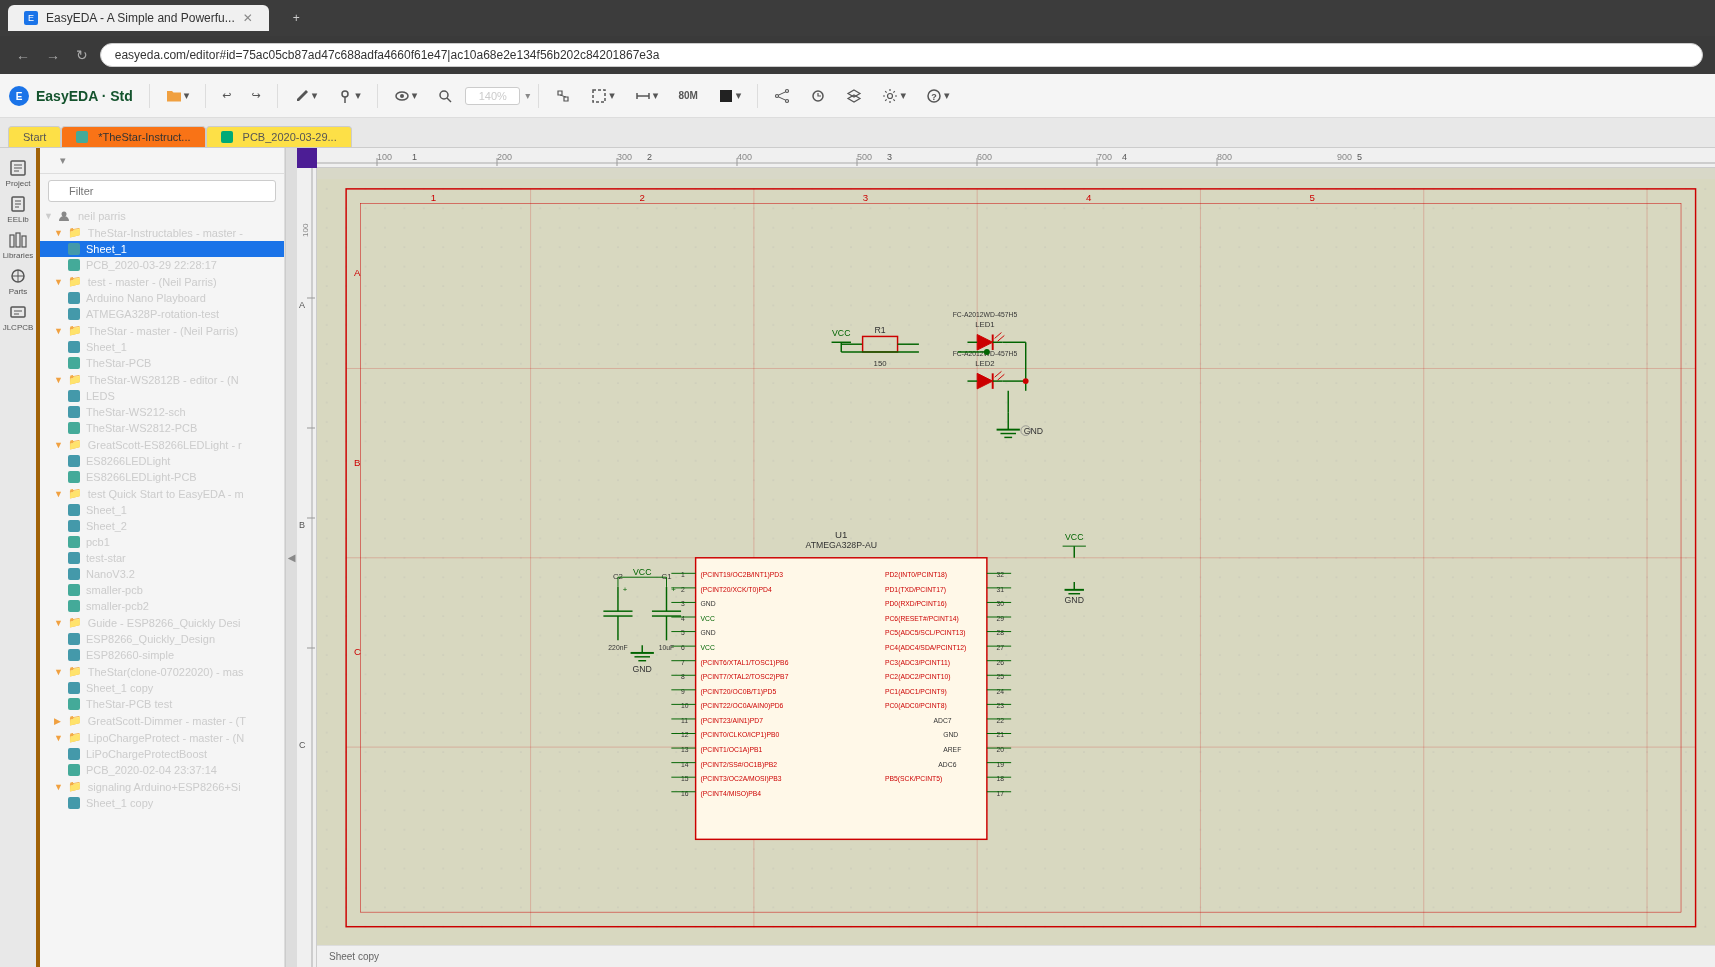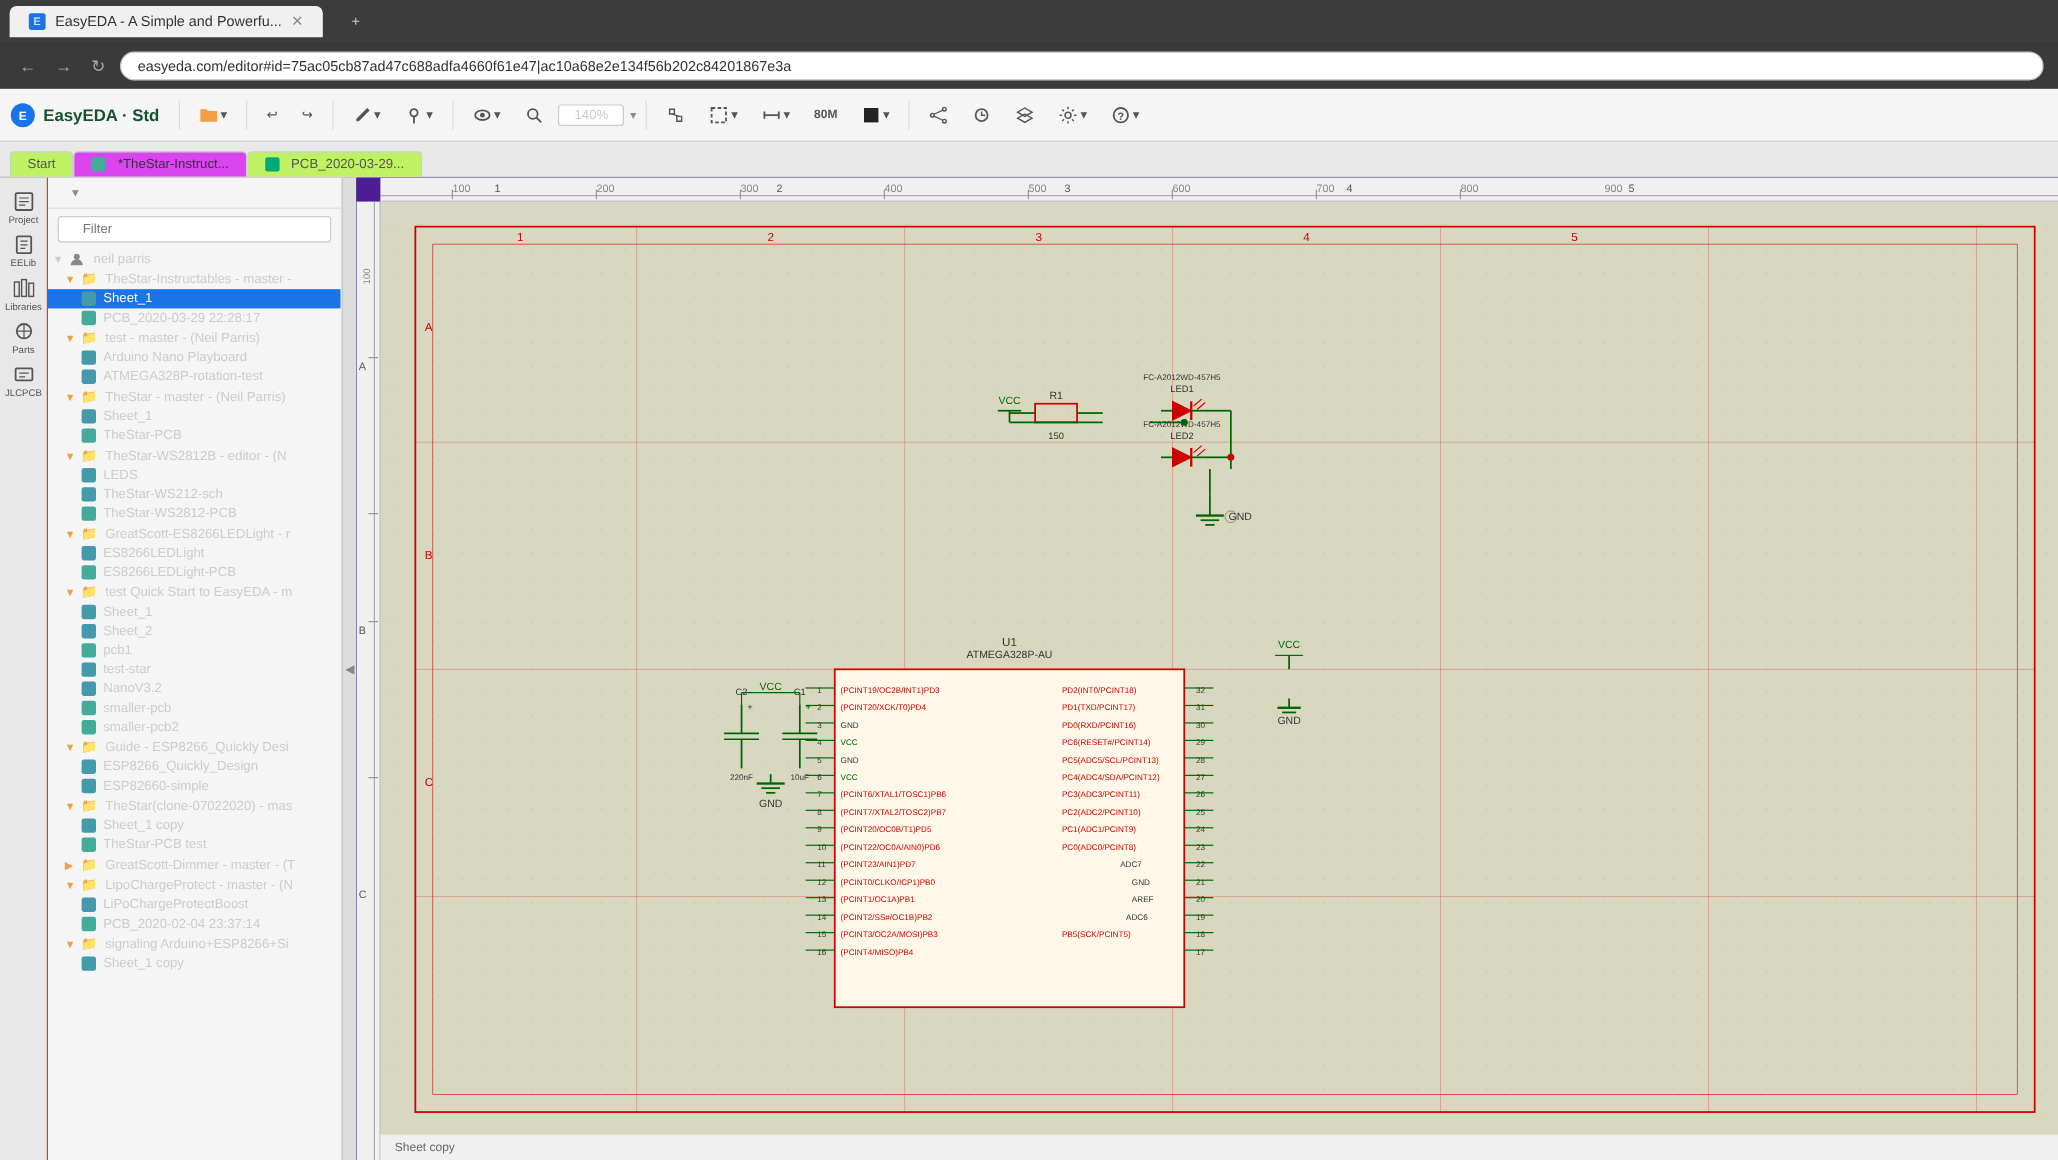--- a/index.html
+++ b/index.html
@@ -16,29 +16,29 @@
     
     .app-toolbar { background: #f5f5f5; border-bottom: 1px solid #ddd; height: 44px; display: flex; align-items: center; padding: 0 8px; gap: 4px; }
     .logo { display: flex; align-items: center; gap: 6px; margin-right: 8px; }
     .logo-text { font-size: 14px; font-weight: bold; color: #14532d; }
     .toolbar-sep { width: 1px; height: 24px; background: #ddd; margin: 0 4px; }
     .toolbar-btn { background: none; border: none; padding: 4px 8px; cursor: pointer; border-radius: 3px; color: #555; font-size: 11px; display: flex; align-items: center; gap: 2px; }
     .toolbar-btn svg { width: 16px; height: 16px; }
 
     
     .tabs-bar { background: #e8e8e8; border-bottom: 1px solid #ccc; height: 30px; display: flex; align-items: flex-end; padding-left: 8px; }
-    .tab { padding: 4px 14px; border: 1px solid #ccc; border-bottom: none; border-radius: 4px 4px 0 0; font-size: 11px; cursor: pointer; display: flex; align-items: center; gap: 6px; background: #bef264; color: #555; }
-    .tab.active { background: #d946ef; color: #333; }
+    .tab { padding: 4px 14px; border: 1px solid #ccc; border-bottom: none; border-radius: 4px 4px 0 0; font-size: 11px; cursor: pointer; display: flex; align-items: center; gap: 6px; background: #fde047; color: #555; }
+    .tab.active { background: #f97316; color: #333; }
 
     
     .main-layout { display: flex; height: calc(967px - 36px - 38px - 44px - 30px); }
 
     
     .sidebar { width: 245px; min-width: 245px; background: #f5f5f5; border-right: 1px solid #ddd; display: flex; flex-direction: column; overflow: hidden; }
-    .sidebar-icons { width: 40px; min-width: 40px; background: #e8e8e8; border-right: 1px solid #a16207; display: flex; flex-direction: column; align-items: center; padding-top: 8px; gap: 2px; }
+    .sidebar-icons { width: 40px; min-width: 40px; background: #e8e8e8; border-right: 4px solid #a16207; display: flex; flex-direction: column; align-items: center; padding-top: 8px; gap: 2px; }
     .sidebar-content { flex: 1; overflow-y: auto; overflow-x: hidden; }
 
     .icon-btn { width: 34px; height: 34px; display: flex; flex-direction: column; align-items: center; justify-content: center; cursor: pointer; border-radius: 4px; color: #555; font-size: 9px; gap: 2px; }
     .icon-btn svg { width: 18px; height: 18px; }
 
     .workspace-header { padding: 6px 8px; display: flex; align-items: center; gap: 6px; font-size: 11px; color: #555; border-bottom: 1px solid #ddd; }
     .filter-input { width: calc(100% - 16px); margin: 6px 8px; padding: 4px 20px; border: 1px solid #ccc; border-radius: 3px; font-size: 11px; background: #fff; }
 
     .tree-item { padding: 2px 4px; cursor: pointer; display: flex; align-items: center; gap: 4px; font-size: 11px; white-space: nowrap; overflow: hidden; }
     .tree-item.selected { background: #1a73e8; color: #fff; }

